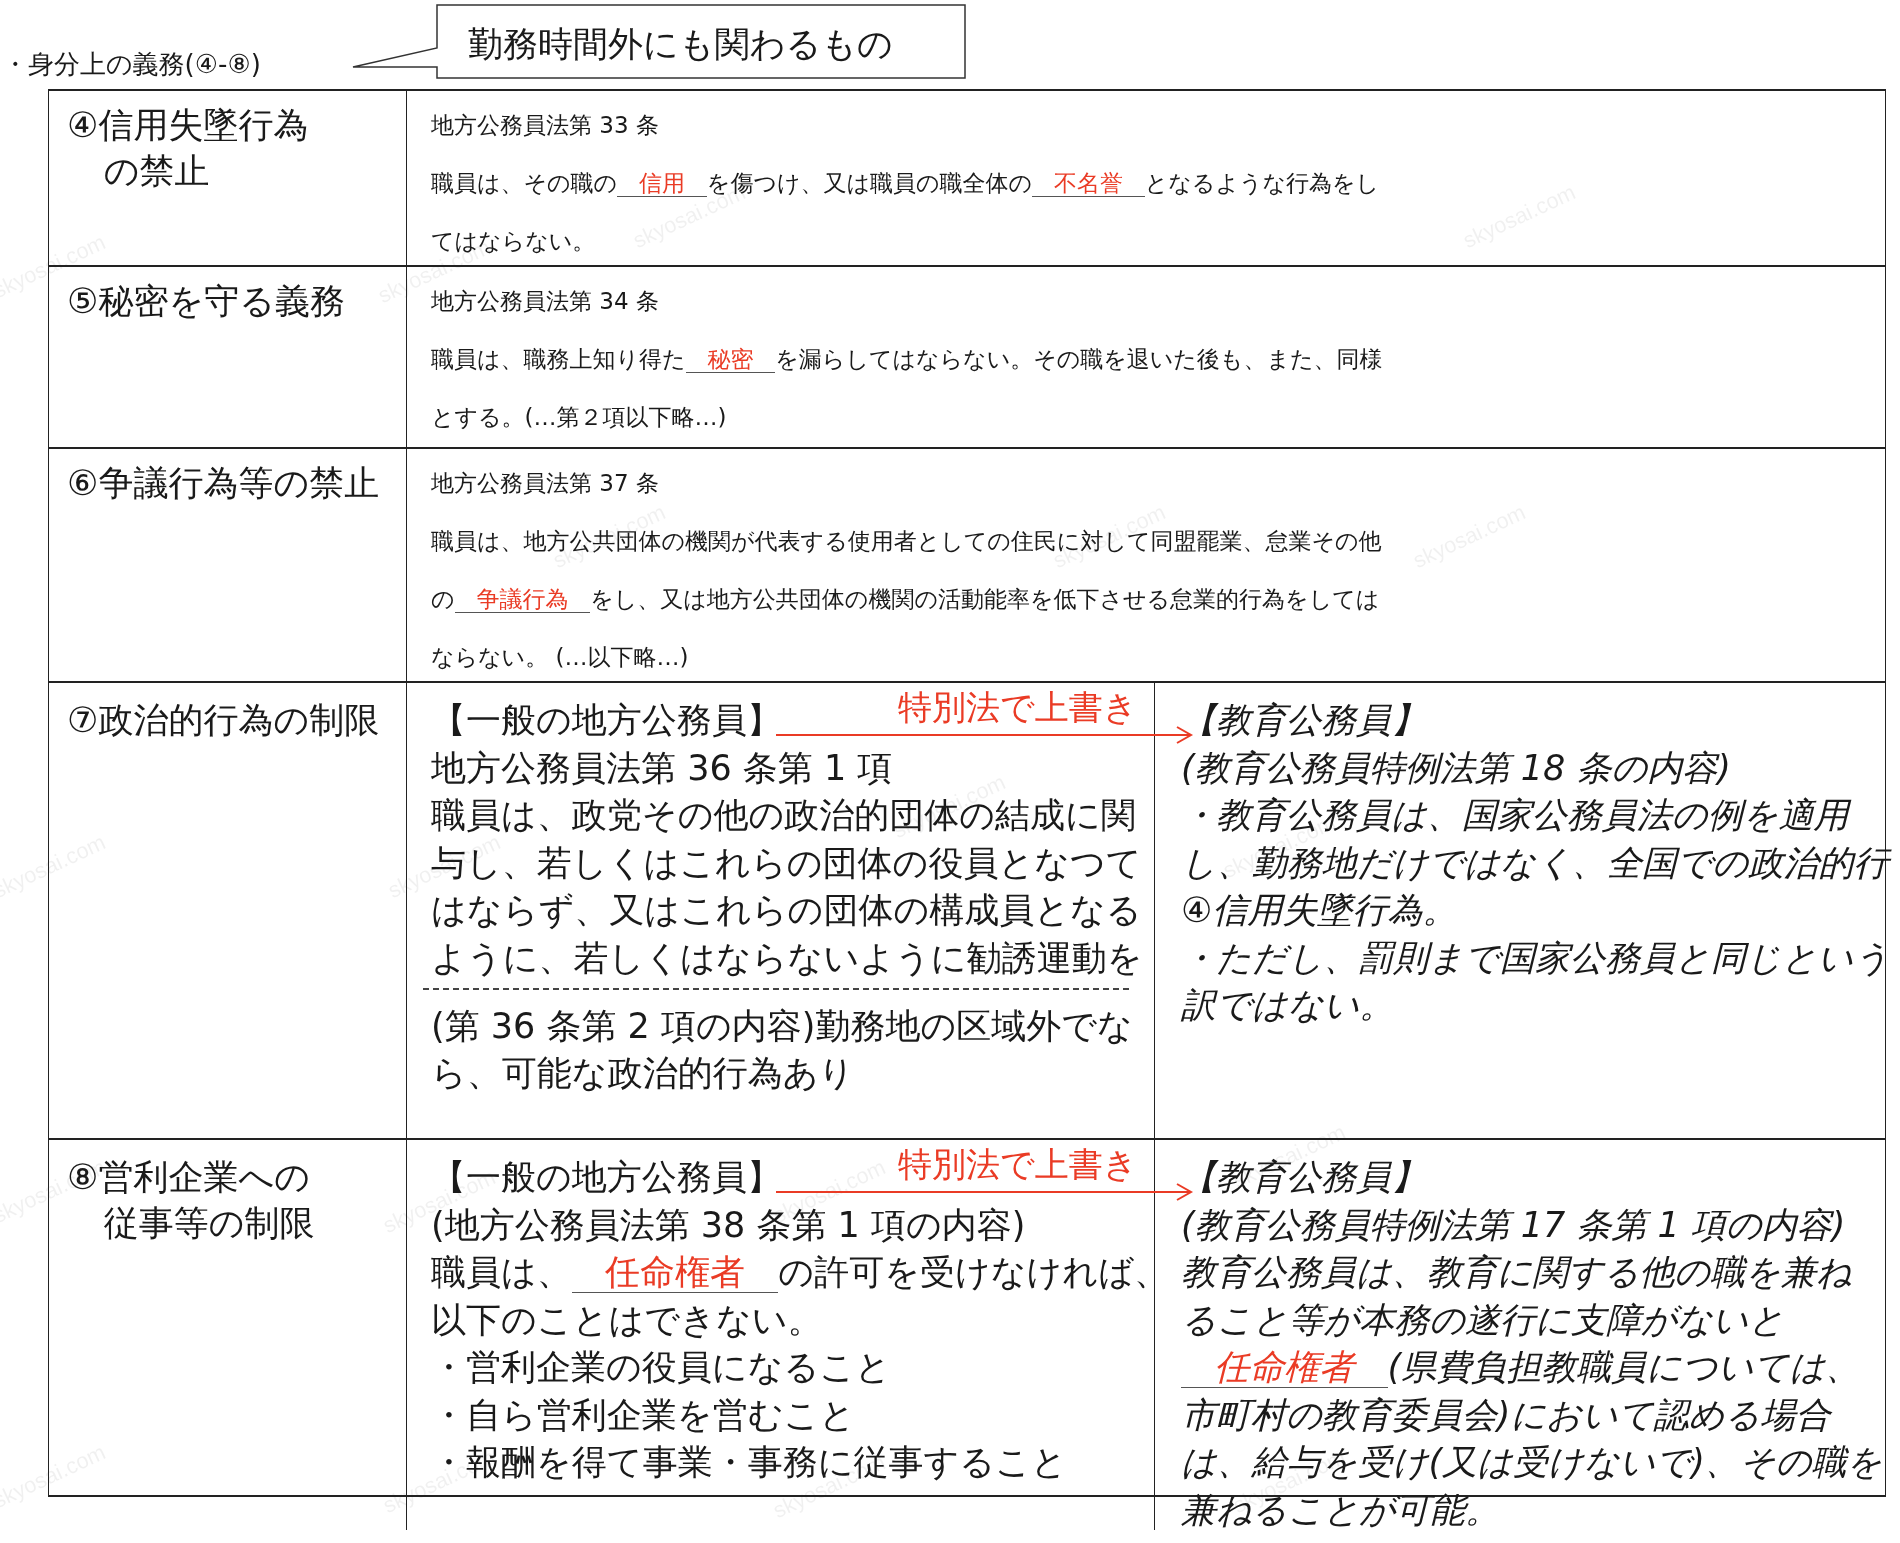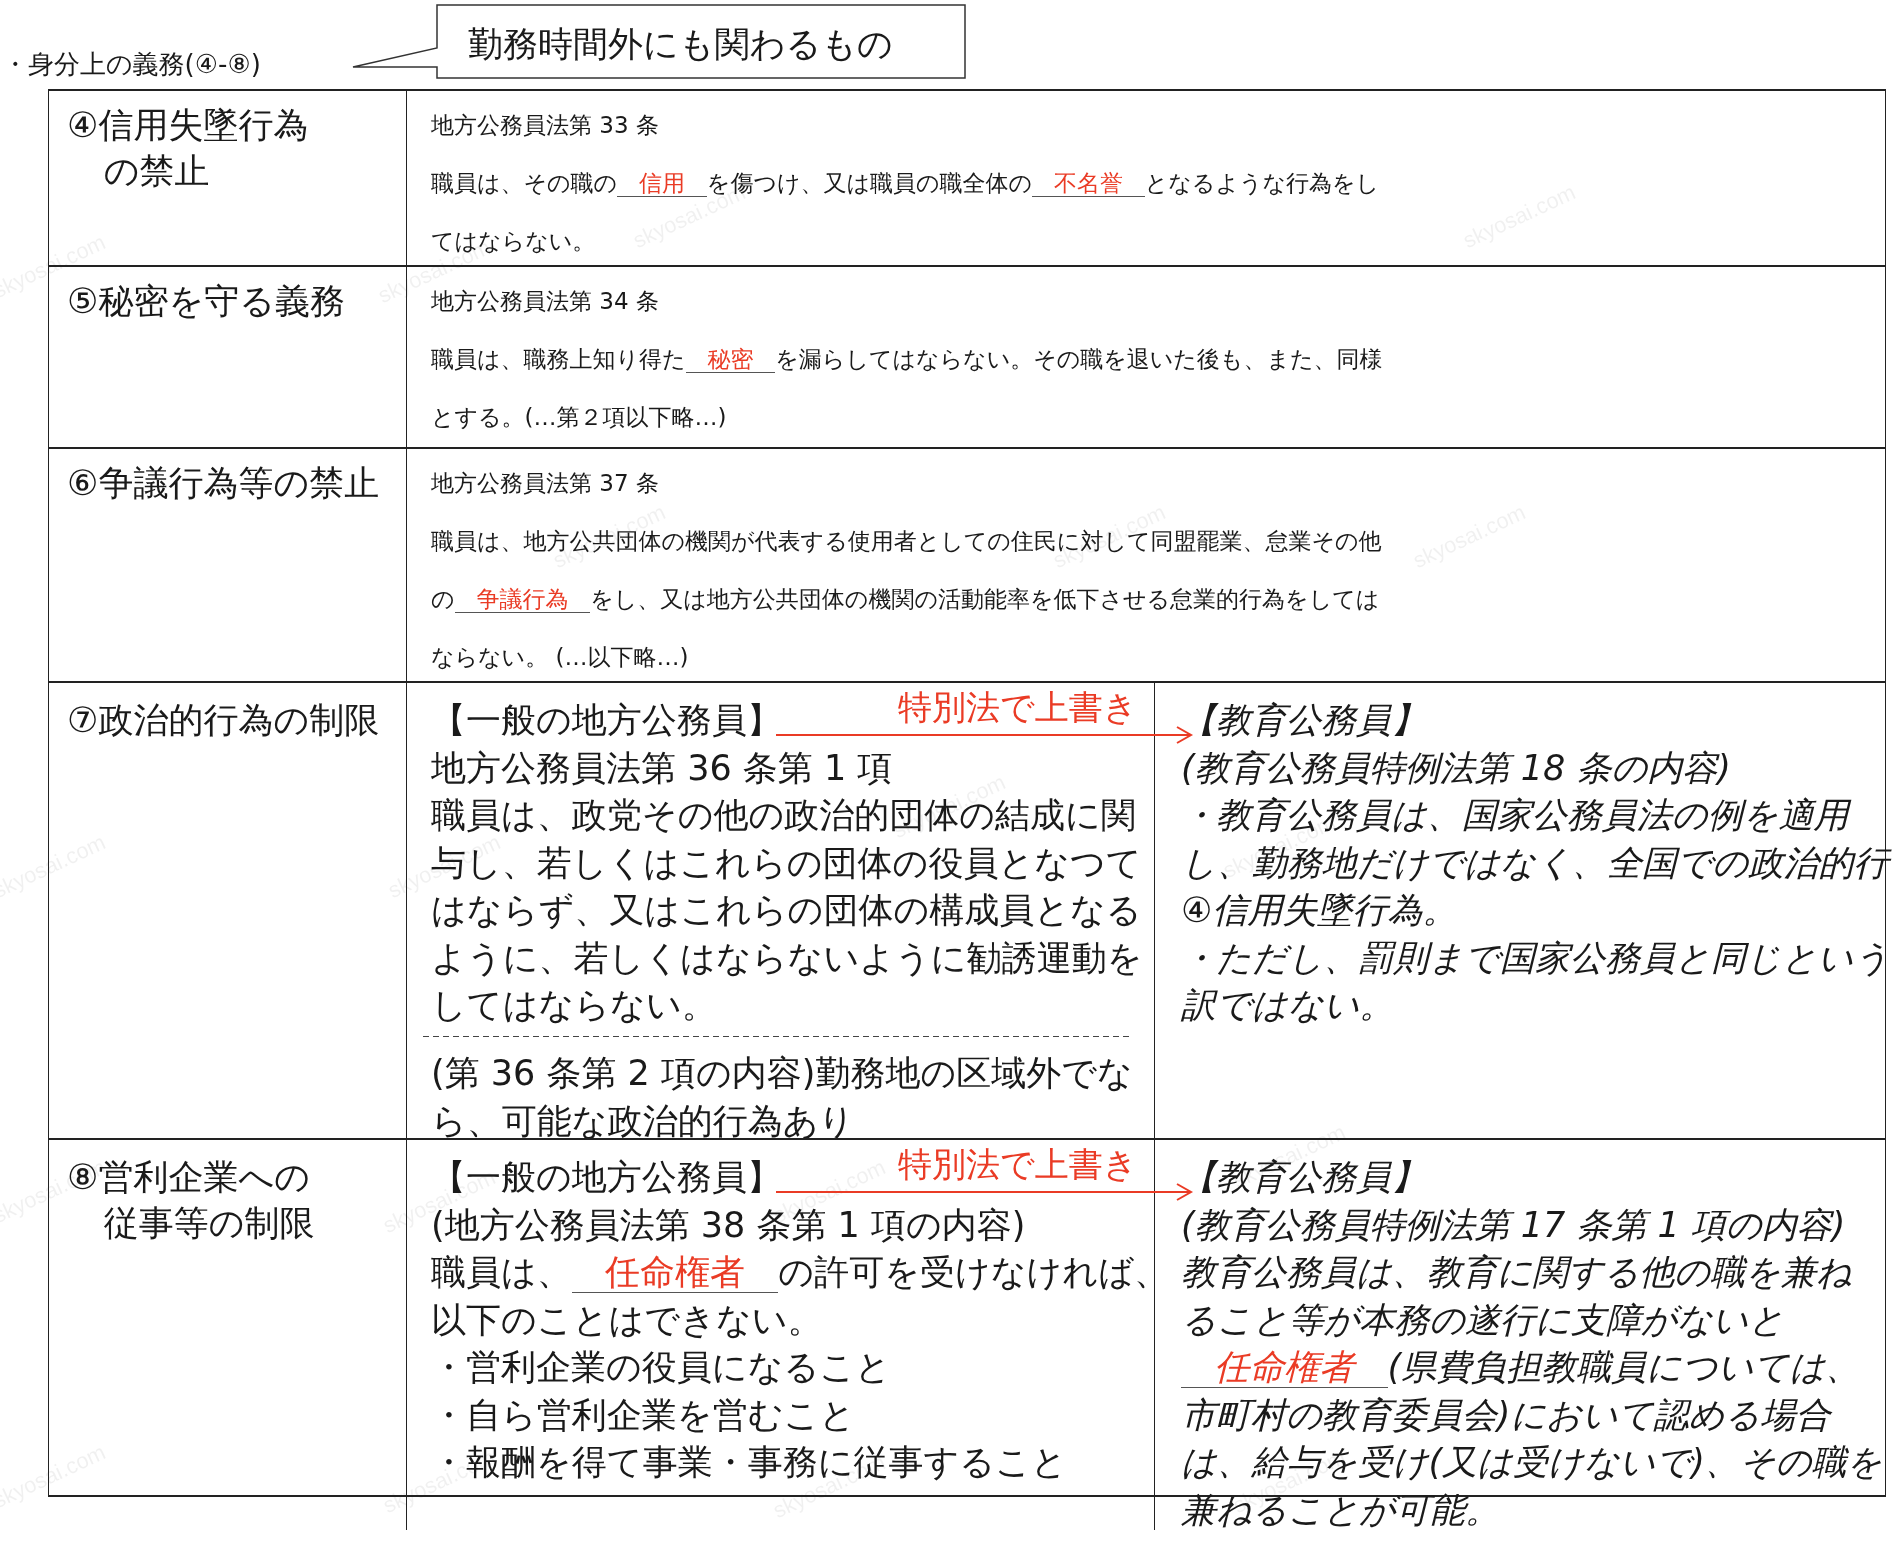--- a/index.html
+++ b/index.html
@@ -131,21 +131,20 @@
       <div class="label-cell">
         <div class="lbl-line">⑦政治的行為の制限</div>
       </div>
       <div class="split-left">
         <div class="sline">【一般の地方公務員】</div>
         <div class="sline"><span>地方公務員法第 36 条第 1 項</span></div>
         <div class="sline"><span>職員は、政党その他の政治的団体の結成に関</span></div>
         <div class="sline"><span>与し、若しくはこれらの団体の役員となつて</span></div>
         <div class="sline"><span>はならず、又はこれらの団体の構成員となる</span></div>
         <div class="sline"><span>ように、若しくはならないように勧誘運動を</span></div>
-        <div class="sline"><span>してはならない。</span></div>
         <div class="dash"></div>
         <div class="sline"><span>(第 36 条第 2 項の内容)勤務地の区域外でな</span></div>
         <div class="sline"><span>ら、可能な政治的行為あり</span></div>
       </div>
       <div class="split-right">
         <div class="sline">【教育公務員】</div>
         <div class="sline"><span>(教育公務員特例法第 18 条の内容)</span></div>
         <div class="sline"><span>・教育公務員は、国家公務員法の例を適用</span></div>
         <div class="sline"><span>し、勤務地だけではなく、全国での政治的行</span></div>
         <div class="sline"><span>④信用失墜行為。</span></div>

